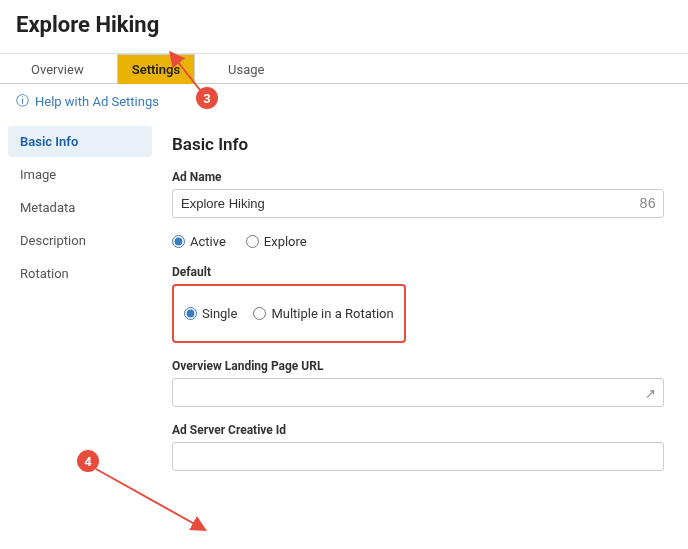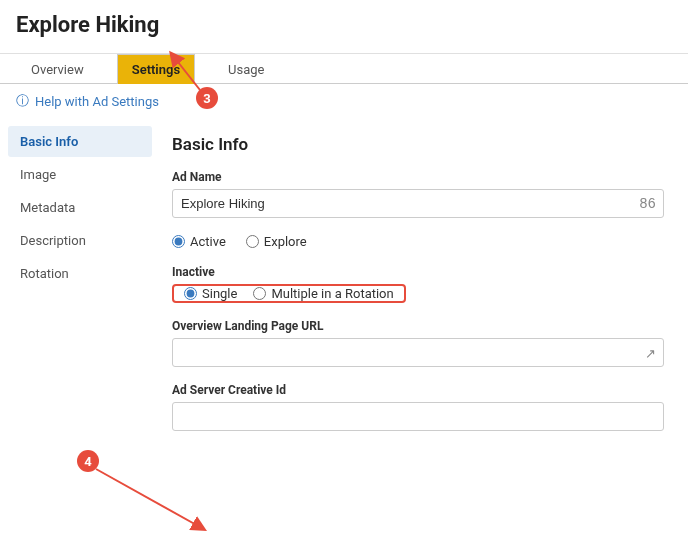--- a/index.html
+++ b/index.html
@@ -144,21 +144,21 @@
       color: #333;
     }
     .radio-option input[type="radio"] {
       accent-color: #3a7abf;
       cursor: pointer;
     }
 
     .creative-box {
       border: 2px solid #e74c3c;
       border-radius: 4px;
-      padding: 0 10px;
+      padding: 20px 10px;
       display: inline-flex;
       align-items: center;
       gap: 16px;
     }
 
     .input-with-icon {
       position: relative;
     }
     .input-ext-icon {
       position: absolute;
@@ -235,21 +235,21 @@
             <span>Active</span>
           </label>
           <label class="radio-option">
             <input type="radio" name="status" style="">
             <span>Explore</span>
           </label>
         </div>
       </div>
 
       <div class="field-group">
-        <div class="field-label">Inactive</div>
+        <div class="field-label">Default</div>
         <div class="creative-box">
           <label class="radio-option">
             <input type="radio" name="creative" checked="" style="">
             <span>Single</span>
           </label>
           <label class="radio-option">
             <input type="radio" name="creative" style="">
             <span>Multiple in a Rotation</span>
           </label>
         </div>

